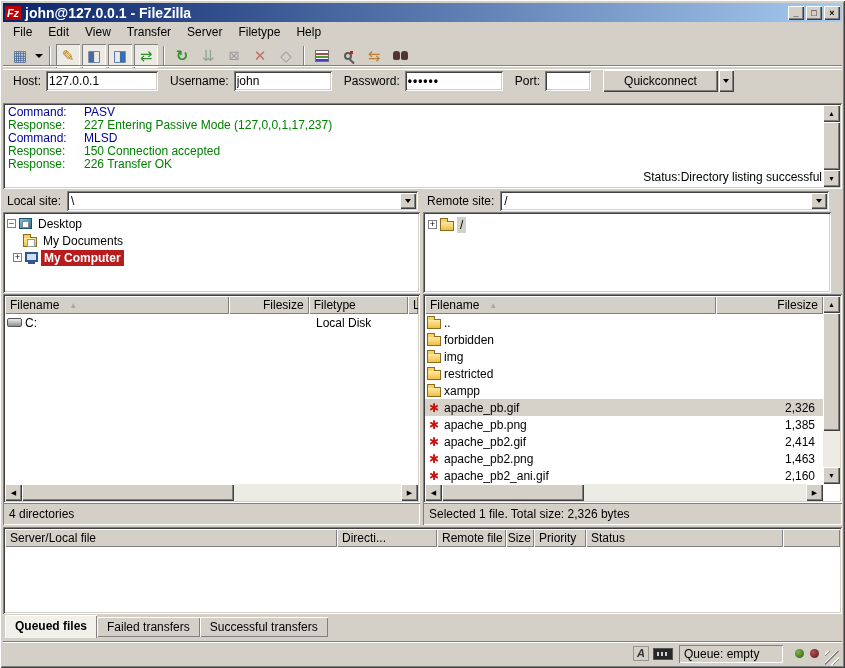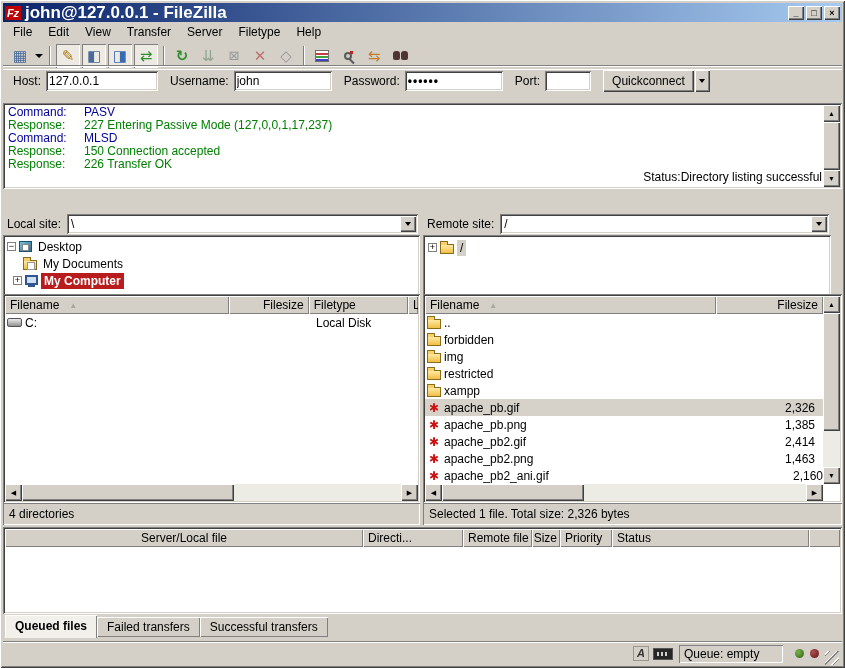--- a/index.html
+++ b/index.html
@@ -7,21 +7,21 @@
   #app{position:relative;width:845px;height:668px;background:#d4d0c8;overflow:hidden;
        box-shadow:inset 1px 1px 0 #ffffff,inset -1px -1px 0 #404040,inset 2px 2px 0 #d4d0c8,inset -2px -2px 0 #808080;
        font-size:12px;color:#000;}
   .bevel-in{box-shadow:inset 1px 1px 0 #808080,inset -1px -1px 0 #ffffff,inset 2px 2px 0 #404040,inset -2px -2px 0 #d4d0c8;}
 
   
   .titlebar{position:absolute;left:3px;top:3px;right:3px;height:19px;
     background:linear-gradient(to right,#0a246a,#a6caf0);display:flex;align-items:center;padding:0 2px;}
   .app-icon{width:16px;height:14px;background:#bf0000;color:#fff;font-weight:bold;font-style:italic;
     font-size:11px;line-height:14px;text-align:center;margin-right:4px;}
-  .title-text{color:#fff;font-weight:bold;font-size:17px;flex:1;white-space:nowrap;}
+  .title-text{color:#fff;font-weight:bold;font-size:14px;flex:1;white-space:nowrap;}
   .winbtn{width:16px;height:14px;background:#d4d0c8;border:none;margin-left:2px;padding:0;
     font-size:9px;font-weight:bold;line-height:12px;color:#000;
     box-shadow:inset 1px 1px 0 #ffffff,inset -1px -1px 0 #404040,inset -2px -2px 0 #808080;}
 
   
   .menubar{position:absolute;left:3px;top:22px;right:3px;height:20px;display:flex;align-items:center;padding-left:2px;}
   .menu-item{padding:2px 8px;}
 
   
   .toolbar{position:absolute;left:3px;top:42px;right:3px;height:28px;display:flex;align-items:center;padding-left:4px;
@@ -40,21 +40,21 @@
     linear-gradient(#fff 0 2px,#c04040 2px 4px,#fff 4px 5px,#40a040 5px 7px,#fff 7px 8px,#4040c0 8px 10px,#fff 10px 12px);}
 
   
   .quickbar{position:absolute;left:3px;top:65px;right:3px;height:30px;display:flex;align-items:center;padding-left:10px;
     border-top:1px solid #808080;box-shadow:inset 0 1px 0 #fff;}
   .quickbar label{margin-right:5px;}
   .qinput{height:20px;border:none;background:#fff;padding:2px 3px;font-size:12px;margin-right:12px;
     box-shadow:inset 1px 1px 0 #808080,inset -1px -1px 0 #ffffff,inset 2px 2px 0 #404040,inset -2px -2px 0 #d4d0c8;}
   #host-input{width:112px;} #user-input{width:98px;}
   #pass-input{width:98px;font-weight:bold;letter-spacing:1px;} #port-input{width:46px;}
-  .qc-btn{height:22px;padding:0 9px;background:#d4d0c8;border:none;font-size:12px;
+  .qc-btn{height:22px;padding:0 21px;background:#d4d0c8;border:none;font-size:12px;
     box-shadow:inset 1px 1px 0 #ffffff,inset -1px -1px 0 #404040,inset -2px -2px 0 #808080;}
   .qc-dd{width:15px;height:22px;background:#d4d0c8;border:none;display:flex;align-items:center;justify-content:center;margin-left:1px;
     box-shadow:inset 1px 1px 0 #ffffff,inset -1px -1px 0 #404040,inset -2px -2px 0 #808080;}
 
   
   .logpanel{position:absolute;left:3px;top:103px;width:839px;height:86px;background:#fff;}
   .logpanel .inner{position:absolute;left:2px;top:2px;right:20px;bottom:2px;overflow:hidden;padding:1px 0 0 3px;}
   .logline{height:13px;line-height:13px;white-space:nowrap;font-size:12px;}
   .logline .lab{display:inline-block;width:76px;}
   .logline.command{color:#0000a0;} .logline.response{color:#008000;} .logline.status{color:#000000;text-align:right;}
@@ -63,21 +63,21 @@
   
   .sb-track-v{position:absolute;width:17px;background:#ecebe4;}
   .sb-track-h{position:absolute;height:17px;background:#ecebe4;}
   .sb-btn{position:absolute;width:17px;height:17px;background:#d4d0c8;display:flex;align-items:center;justify-content:center;
     box-shadow:inset 1px 1px 0 #ffffff,inset -1px -1px 0 #404040,inset -2px -2px 0 #808080;}
   .sb-btn .ar{font-size:7px;line-height:7px;color:#000;}
   .sb-thumb{position:absolute;background:#d4d0c8;
     box-shadow:inset 1px 1px 0 #ffffff,inset -1px -1px 0 #404040,inset -2px -2px 0 #808080;}
 
   
-  .pane{position:absolute;top:190px;height:103px;margin-top:23px;}
+  .pane{position:absolute;top:190px;height:103px;}
   #local-pane{left:3px;width:417px;} #remote-pane{left:423px;width:408px;}
   .sitebar{position:absolute;left:0;top:0;right:0;height:22px;display:flex;align-items:center;}
   .sitebar .slabel{padding:0 6px 0 4px;white-space:nowrap;}
   .combo{flex:1;height:20px;background:#fff;position:relative;margin-right:2px;
     box-shadow:inset 1px 1px 0 #808080,inset -1px -1px 0 #ffffff,inset 2px 2px 0 #404040,inset -2px -2px 0 #d4d0c8;}
   .combo .cval{position:absolute;left:4px;top:3px;}
   .combo-btn{position:absolute;right:2px;top:2px;width:16px;height:16px;background:#d4d0c8;
     display:flex;align-items:center;justify-content:center;
     box-shadow:inset 1px 1px 0 #ffffff,inset -1px -1px 0 #404040,inset -2px -2px 0 #808080;}
   .tri-sm{width:0;height:0;border-left:3px solid transparent;border-right:3px solid transparent;border-top:4px solid #000;}
@@ -420,21 +420,21 @@
             <span class="ico ico-redfile">✱</span>
             <span class="name">apache_pb2.png</span>
           </span>
           <span class="cell-size" style="flex:1;padding-right:8px;">1,463</span>
         </div>
       <div class="lrow">
           <span style="width:291px;display:flex;align-items:center;padding-left:2px;">
             <span class="ico ico-redfile">✱</span>
             <span class="name">apache_pb2_ani.gif</span>
           </span>
-          <span class="cell-size" style="flex:1;padding-right:0;">2,160</span>
+          <span class="cell-size" style="flex:1;padding-right:8px;">2,160</span>
         </div>
     </div>
     <div class="sb-track-v" style="right:2px;top:2px;bottom:19px;">
       <div class="sb-btn" style="top:0;">
           <span class="ar">▲</span>
         </div>
       <div class="sb-thumb" style="top:17px;height:118px;left:0;right:0;"></div>
       <div class="sb-btn" style="bottom:0;">
           <span class="ar">▼</span>
         </div>
@@ -448,21 +448,21 @@
           <span class="ar">▶</span>
         </div>
     </div>
   </div>
 
   <div class="ministatus" id="status-local">4 directories</div>
   <div class="ministatus" id="status-remote">Selected 1 file. Total size: 2,326 bytes</div>
 
   <div class="queue">
     <div class="lheader">
-      <div class="hcell" style="width:358px;justify-content:center;">
+      <div class="hcell" style="width:332px;">
           <span>Server/Local file</span>
         </div>
       <div class="hcell" style="width:100px;">
           <span>Directi...</span>
         </div>
       <div class="hcell" style="width:69px;">
           <span>Remote file</span>
         </div>
       <div class="hcell rt" style="width:28px;padding:2px 3px;">
           <span>Size</span>

